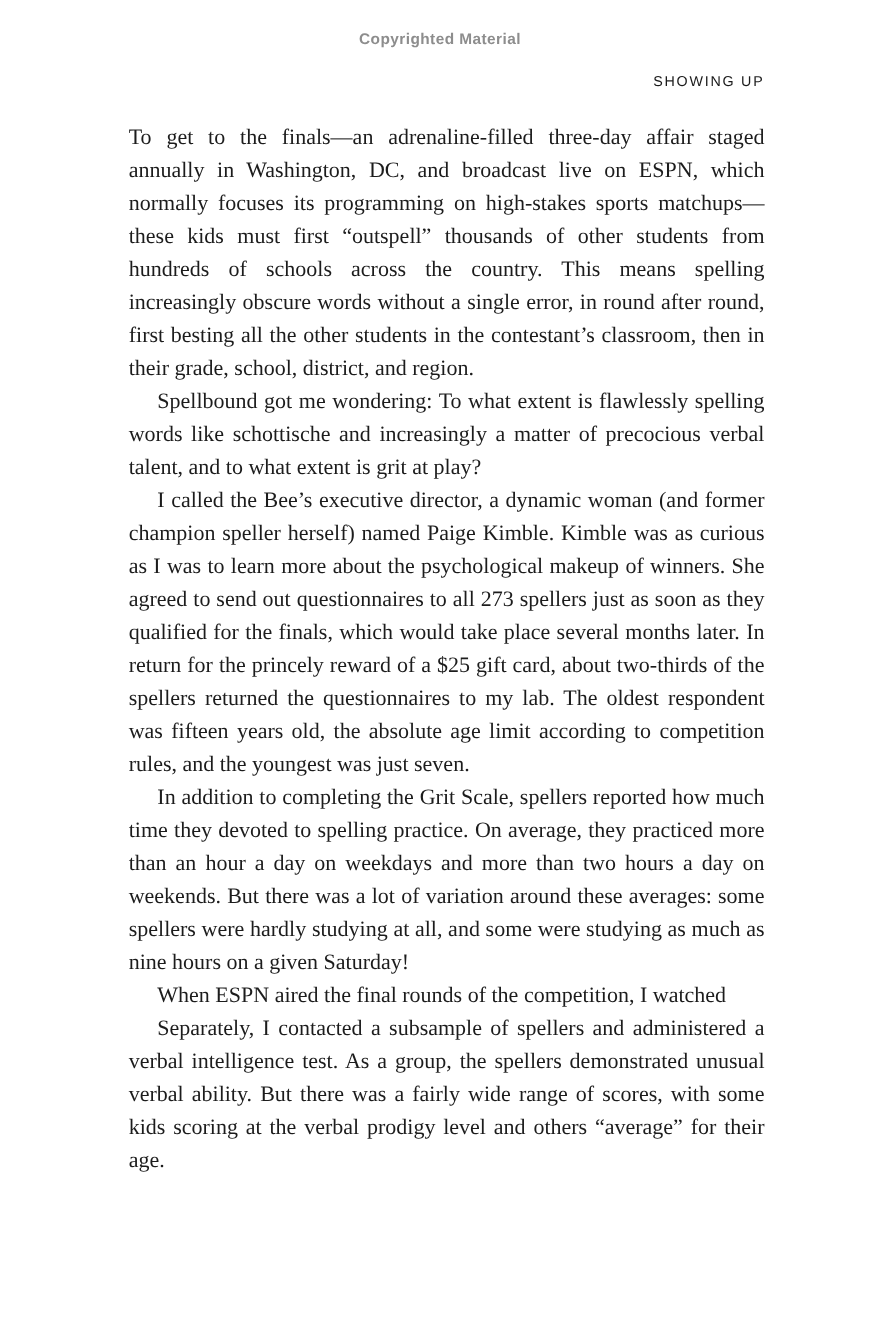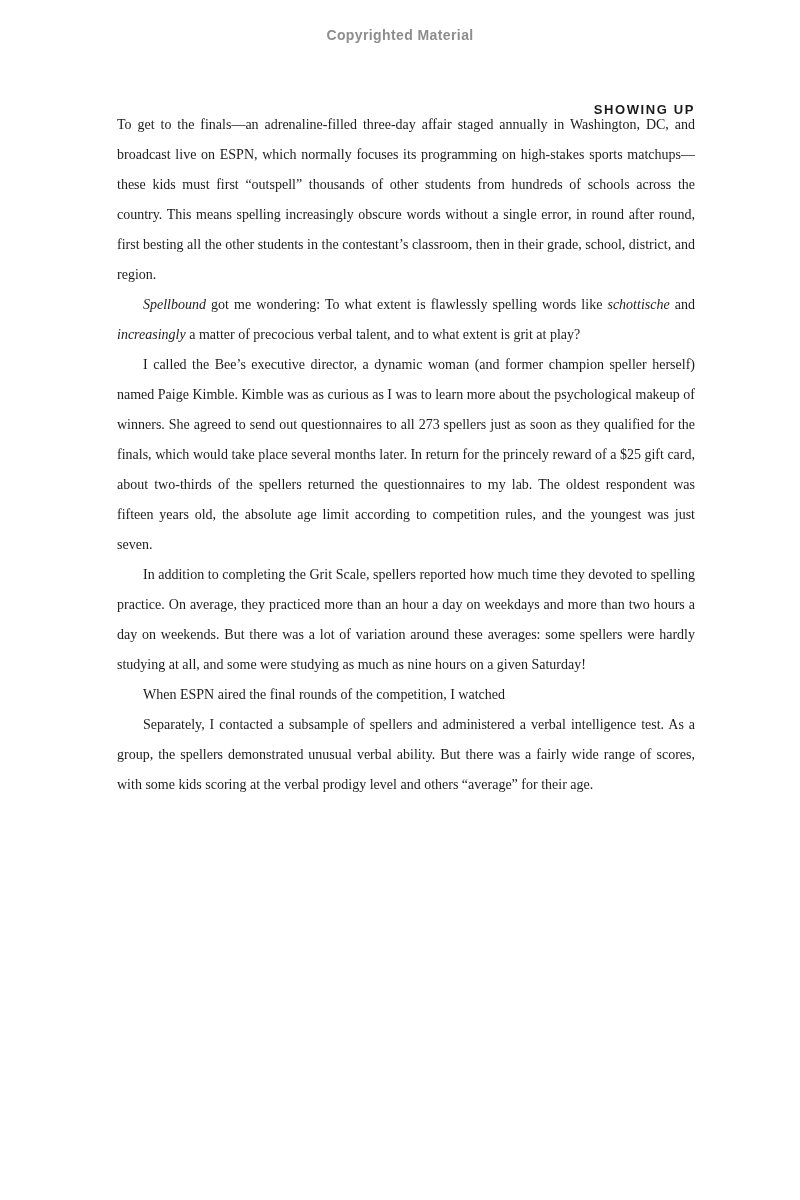--- a/index.html
+++ b/index.html
@@ -28,45 +28,43 @@
     color: #8d8d8d;
   }
   .copyright-top { top: 27px; }
   .copyright-bottom { top: 1156px; }
   .running-header {
     position: absolute;
     top: 66px;
     right: 105px;
     font-family: "Liberation Sans", sans-serif;
     font-size: 13px;
-    font-weight: bold;
+    font-weight: normal;
     letter-spacing: 1.6px;
     color: #1a1a1a;
-    margin-top: 36px;
   }
   .text-block {
     position: absolute;
     top: 110px;
     left: 117px;
     width: 578px;
-    font-size: 14px;
+    font-size: 20px;
     line-height: 30px;
     text-align: justify;
     text-justify: inter-word;
   }
   .para {
     margin: 0;
     padding: 0;
     text-indent: 26px;
   }
   .para.no-indent {
     text-indent: 0;
   }
   .italic {
-    font-style: italic;
   }
   .page-number {
     position: absolute;
     top: 1101px;
     right: 108px;
     font-family: "Liberation Sans", sans-serif;
     font-size: 14px;
     font-weight: bold;
     color: #4c1d95;
   }

